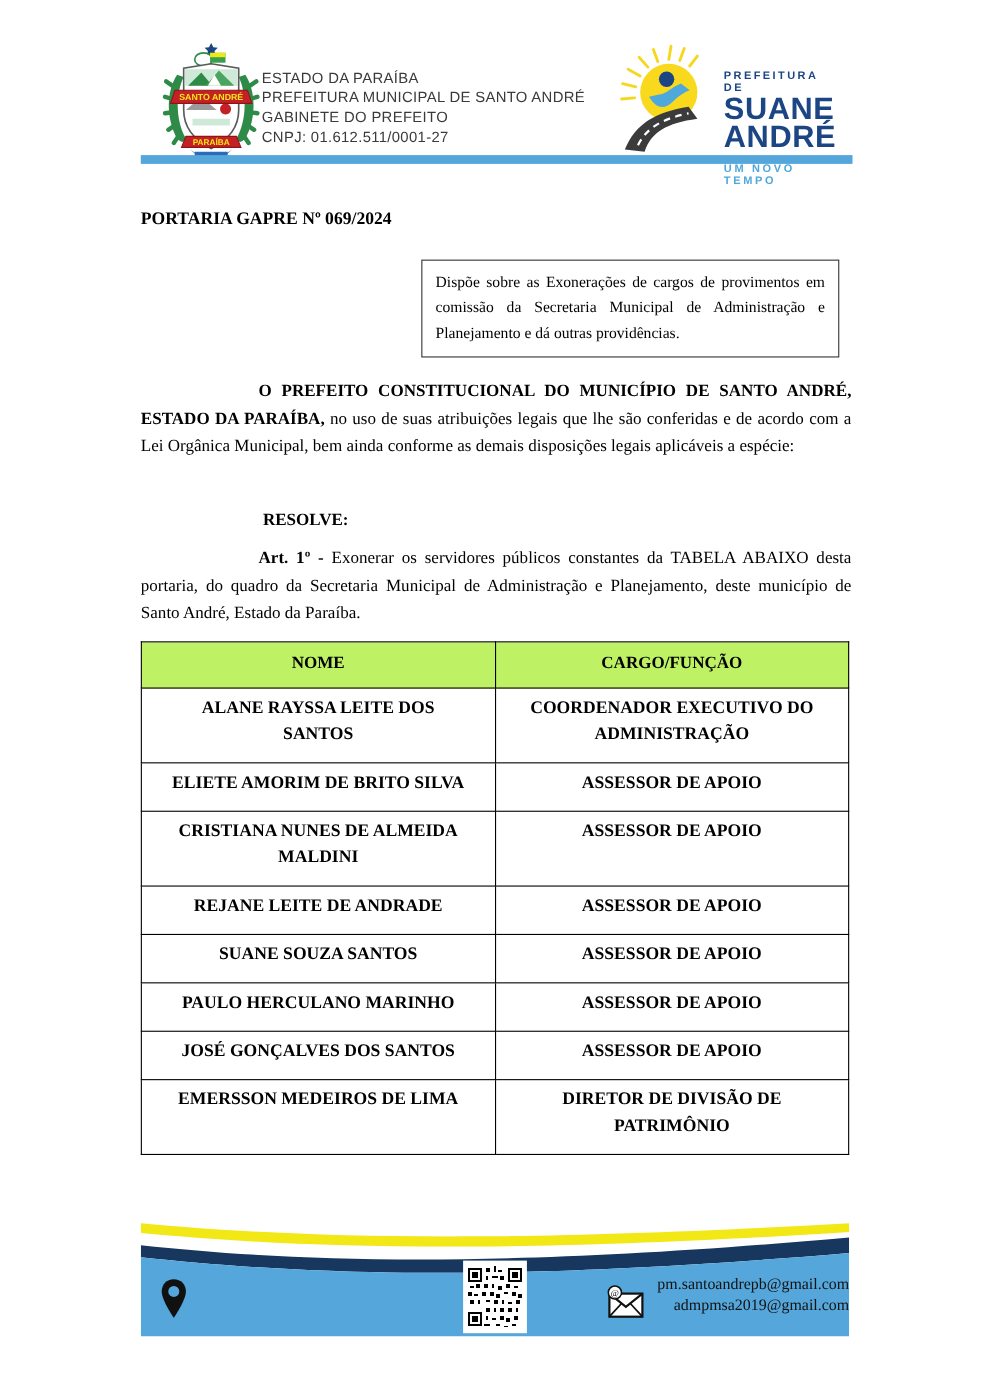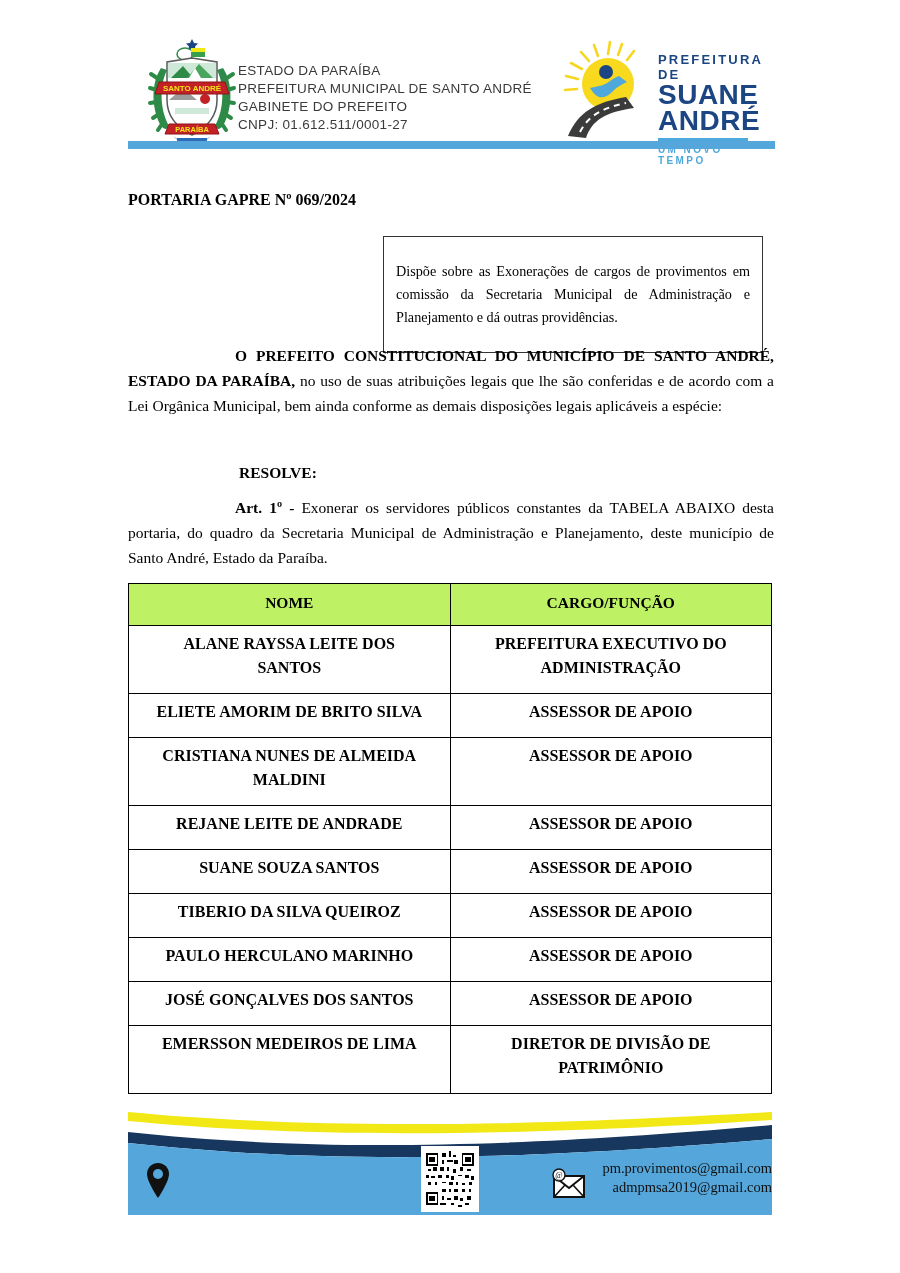--- a/index.html
+++ b/index.html
@@ -8,29 +8,29 @@
   .abs{position:absolute;}
 
   
   .org-lines{left:238px;top:62px;font-family:"Liberation Sans",sans-serif;
              font-size:13.5px;line-height:18px;color:#3a3a3a;letter-spacing:.3px;}
   .blue-rule{left:128px;top:141px;width:647px;height:8px;background:#55a7db;}
 
   
   .logo-right{left:556px;top:40px;width:200px;height:100px;}
   .logo-text{position:absolute;left:102px;top:0;font-family:"Liberation Sans",sans-serif;color:#1b4583;}
-  .logo-small{font-size:13px;letter-spacing:2.2px;font-weight:bold;margin-top:12px;}
+  .logo-small{font-size:10px;letter-spacing:2.2px;font-weight:bold;margin-top:24px;}
   .logo-big{font-size:28px;font-weight:bold;line-height:26px;letter-spacing:.5px;}
   .logo-divider{width:90px;height:3px;background:#4fa8dc;margin:4px 0 3px 0;}
   .logo-tag{font-size:10px;letter-spacing:2.4px;font-weight:bold;color:#4fa8dc;}
 
   
   .doc-title{left:128px;top:191px;font-size:16px;font-weight:bold;}
   .summary-box{left:383px;top:236px;width:354px;border:1.5px solid #333;
-               padding:23px 12px;font-size:14.2px;line-height:23px;text-align:justify;}
+               padding:9px 12px;font-size:14.2px;line-height:23px;text-align:justify;}
   .para{left:128px;width:646px;font-size:15.5px;line-height:25px;text-align:justify;}
   .p1{top:343px;text-indent:107px;}
   .resolve{top:456px;text-indent:107px;font-weight:bold;text-align:left;}
   .art1{top:495px;text-indent:107px;}
 
   
   table.roster{left:128px;top:583px;width:644px;border-collapse:collapse;
                font-size:16px;table-layout:fixed;}
   table.roster td,table.roster th{border:1.6px solid #000;text-align:center;
                vertical-align:top;white-space:pre-line;line-height:24px;}
@@ -147,42 +147,38 @@
     <thead>
       <tr>
         <th>NOME</th>
         <th>CARGO/FUNÇÃO</th>
       </tr>
     </thead>
     <tbody>
       <tr>
         <td>ALANE RAYSSA LEITE DOS
 SANTOS</td>
-        <td>PREFEITURA EXECUTIVO DO
+        <td>COORDENADOR EXECUTIVO DO
 ADMINISTRAÇÃO</td>
       </tr>
       <tr>
         <td>ELIETE AMORIM DE BRITO SILVA</td>
         <td>ASSESSOR DE APOIO</td>
       </tr>
       <tr>
         <td>CRISTIANA NUNES DE ALMEIDA
 MALDINI</td>
         <td>ASSESSOR DE APOIO</td>
       </tr>
       <tr>
         <td>REJANE LEITE DE ANDRADE</td>
         <td>ASSESSOR DE APOIO</td>
       </tr>
       <tr>
         <td>SUANE SOUZA SANTOS</td>
-        <td>ASSESSOR DE APOIO</td>
-      </tr>
-      <tr>
-        <td>TIBERIO DA SILVA QUEIROZ</td>
         <td>ASSESSOR DE APOIO</td>
       </tr>
       <tr>
         <td>PAULO HERCULANO MARINHO</td>
         <td>ASSESSOR DE APOIO</td>
       </tr>
       <tr>
         <td>JOSÉ GONÇALVES DOS SANTOS</td>
         <td>ASSESSOR DE APOIO</td>
       </tr>
@@ -228,17 +224,17 @@
 
   <svg class="abs env" width="40" height="32" viewBox="0 0 40 32">
     <rect x="4" y="8" width="30" height="21" fill="#ffffff" stroke="#111" stroke-width="2"></rect>
     <path d="M4 8 L19 20 L34 8" fill="none" stroke="#111" stroke-width="2"></path>
     <path d="M4 29 L15 17 M34 29 L23 17" fill="none" stroke="#111" stroke-width="1.6"></path>
     <circle cx="9" cy="7" r="6" fill="#ffffff" stroke="#111" stroke-width="1.4"></circle>
     <text x="9" y="10" text-anchor="middle" font-size="8" font-family="Liberation Serif, serif" fill="#111">@</text>
   </svg>
 
   <div class="abs emails">
-    <div>pm.provimentos@gmail.com</div>
+    <div>pm.santoandrepb@gmail.com</div>
     <div>admpmsa2019@gmail.com</div>
   </div>
 
 </div>
 
 </body></html>

